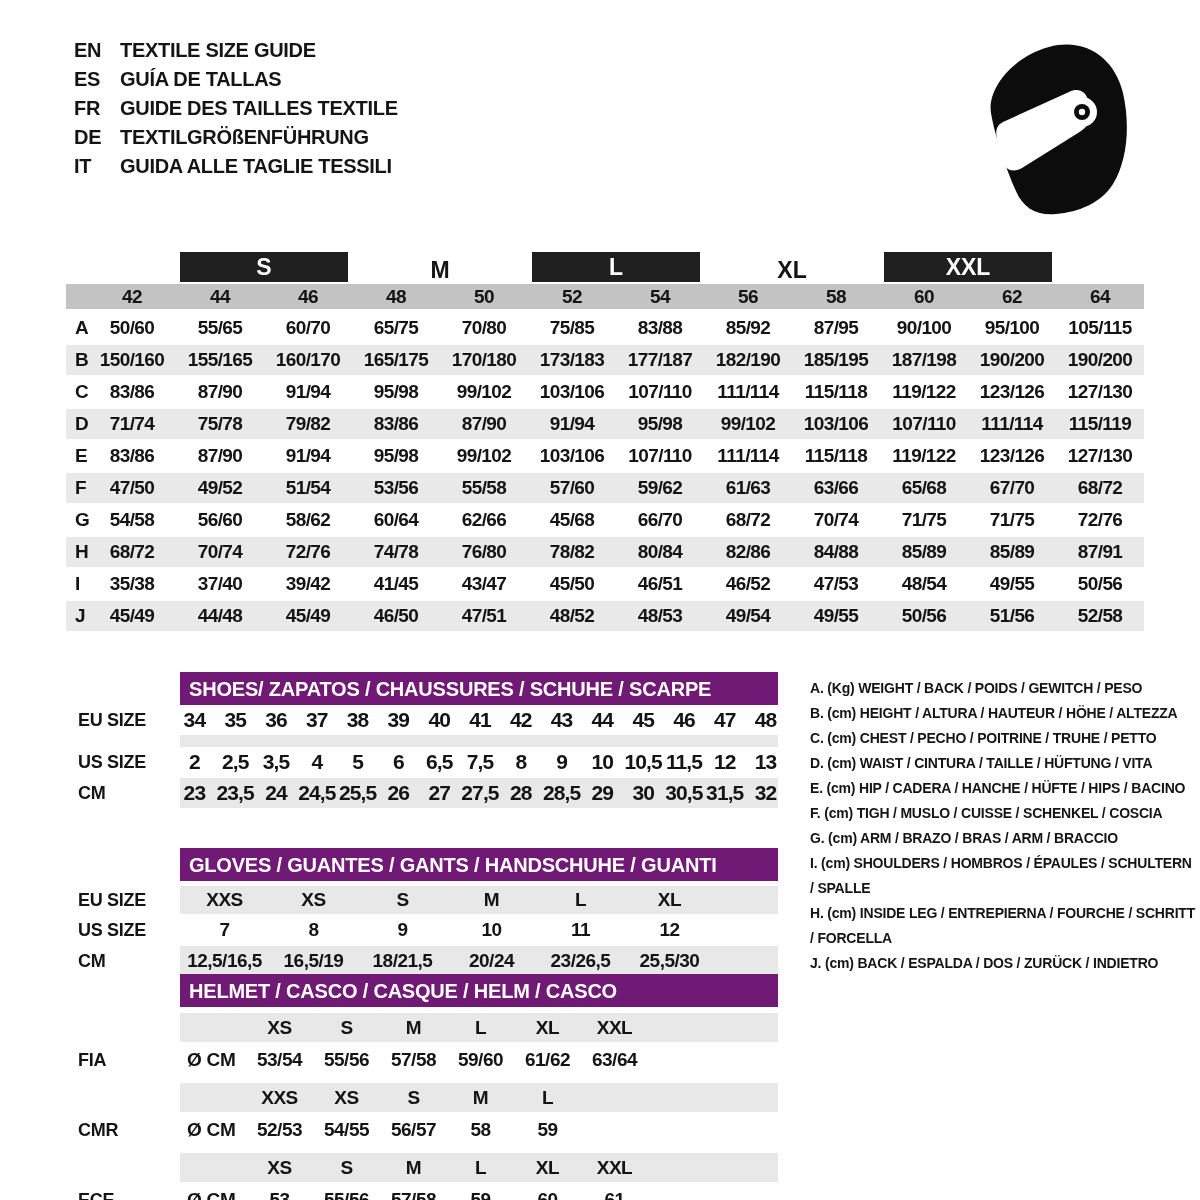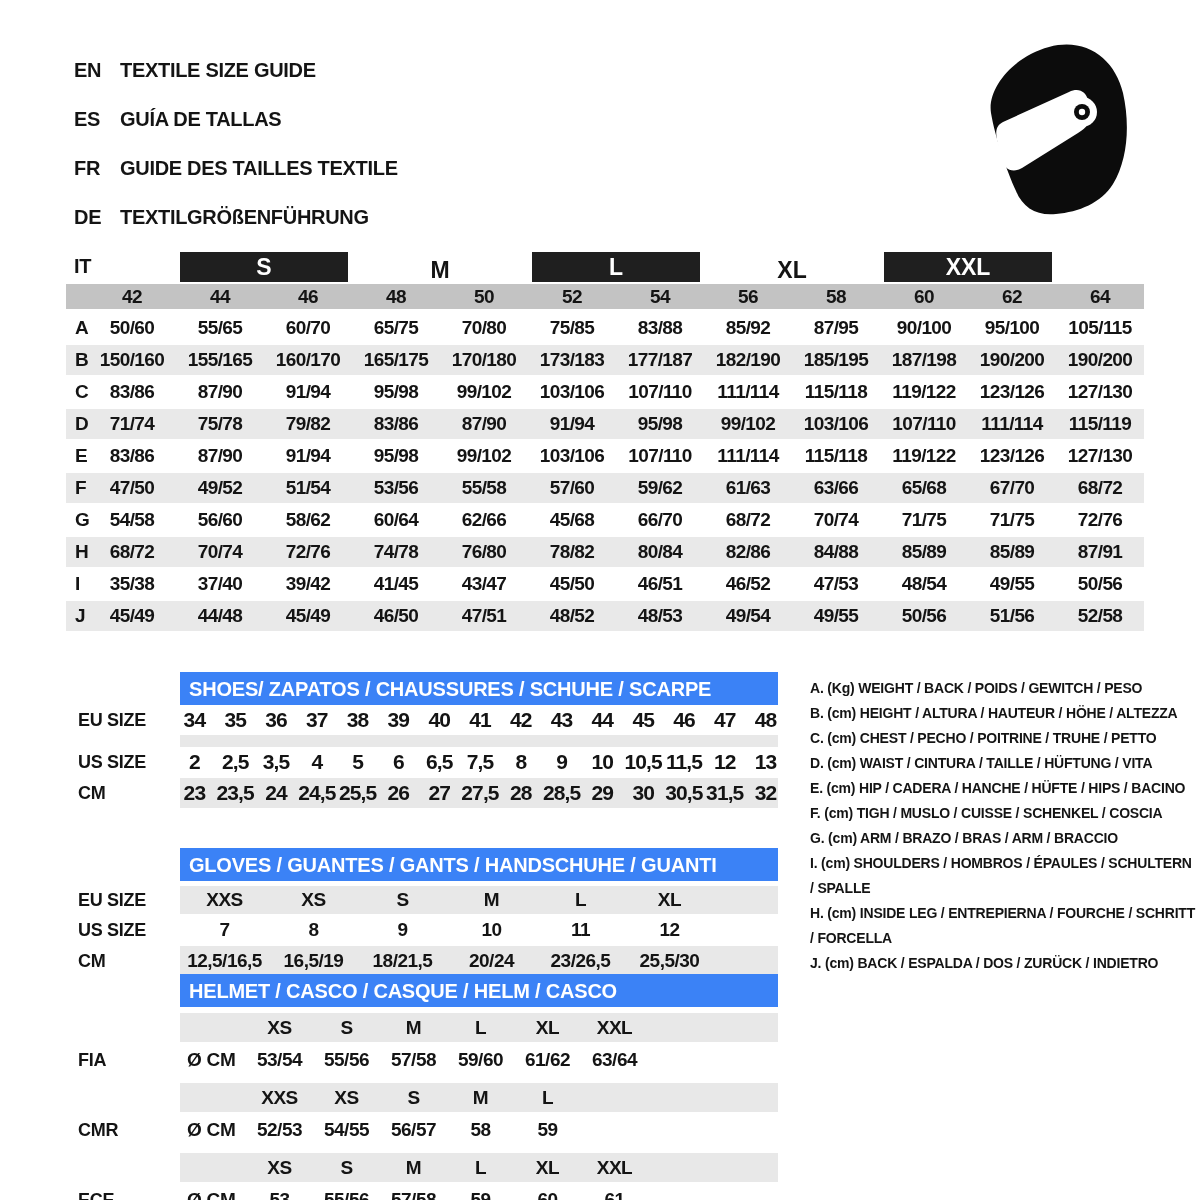--- a/index.html
+++ b/index.html
@@ -1,38 +1,38 @@
 <!DOCTYPE html>
 <html><head>
 <meta charset="utf-8">
 <style>
   html,body{margin:0;padding:0;}
   body{font-family:"Liberation Sans", sans-serif;font-weight:bold;color:#141414;background:#fff;}
   .page{position:relative;width:1200px;height:1200px;background:#fff;overflow:hidden;letter-spacing:-0.3px;}
 
   
   .lang-block{position:absolute;left:74px;top:36px;font-size:20px;}
-  .lang-row{display:flex;height:29px;line-height:29px;margin-top:20px;}
+  .lang-row{display:flex;height:29px;line-height:29px;}
   .lcode{width:46px;}
 
   
   .helmet-icon{position:absolute;left:976px;top:40px;width:158px;height:176px;}
 
   
   .main-table{position:absolute;left:66px;top:250px;width:1078px;border-collapse:collapse;table-layout:fixed;}
   .main-table td{padding:0;text-align:center;font-size:19px;height:30px;letter-spacing:-0.6px;}
   .main-table thead tr.groups td{height:34px;}
   .size-box{background:#1f1f1f;color:#fff;height:30px;line-height:30px;margin:2px 4px;text-align:center;font-size:23px;letter-spacing:0;}
   .size-plain{height:30px;line-height:36px;text-align:center;font-size:23px;letter-spacing:0;}
   td.num{background:#c3c3c3;height:25px;border-bottom:4px solid #fff;}
   .main-table td.letter{text-align:left;padding-left:9px;width:22px;}
   tr.striped td{background:#e9e9e9;border-top:2px solid #fff;border-bottom:2px solid #fff;}
 
   
-  .bar{background:#3b82f6;color:#fff;height:33px;line-height:34px;font-size:20px;padding-left:9px;box-sizing:border-box;width:598px;margin-left:114px;letter-spacing:-0.2px;}
+  .bar{background:#701a75;color:#fff;height:33px;line-height:34px;font-size:20px;padding-left:9px;box-sizing:border-box;width:598px;margin-left:114px;letter-spacing:-0.2px;}
   .rlabel{position:absolute;left:12px;top:0;font-size:18px;}
   .bandbg{position:absolute;left:114px;width:598px;top:1px;bottom:1px;background:#e8e8e8;}
 
   
   .shoes{position:absolute;left:66px;top:672px;width:720px;}
   .srow{position:relative;height:30px;line-height:30px;}
   .srow.tall{height:32px;line-height:32px;}
   .svals{position:relative;display:flex;margin-left:108px;width:612px;}
   .svals .cell{flex:1;text-align:center;font-size:21px;letter-spacing:-0.9px;}
   .stripe-band{height:12px;margin-left:114px;width:598px;background:#e8e8e8;}
@@ -75,20 +75,21 @@
       <div class="lang-row">
         <span class="lcode">FR</span>
         <span class="ltitle">GUIDE DES TAILLES TEXTILE</span>
       </div>
       <div class="lang-row">
         <span class="lcode">DE</span>
         <span class="ltitle">TEXTILGRÖßENFÜHRUNG</span>
       </div>
       <div class="lang-row">
         <span class="lcode">IT</span>
+        <span class="ltitle">GUIDA ALLE TAGLIE TESSILI</span>
       </div>
     </div>
 
   <div class="helmet-icon">
     <svg viewBox="0 0 158 176" width="158" height="176">
       <path fill="#0c0c0c" d="M73,7 C110,-3 139,19 147,53 C154,84 152,119 137,144 C125,163 103,172 80,174
                C61,176 47,168 40,151 C31,131 19,97 15,73 C11,48 38,16 73,7 Z"></path>
       <path fill="#ffffff" d="M27,82 L93,52 C103,47 110,52 112,60 L115,71 C117,80 112,87 102,93 L46,128
                C36,134 28,129 25,118 L21,100 C19,90 21,85 27,82 Z"></path>
       <circle cx="106" cy="72" r="15" fill="#ffffff"></circle>

